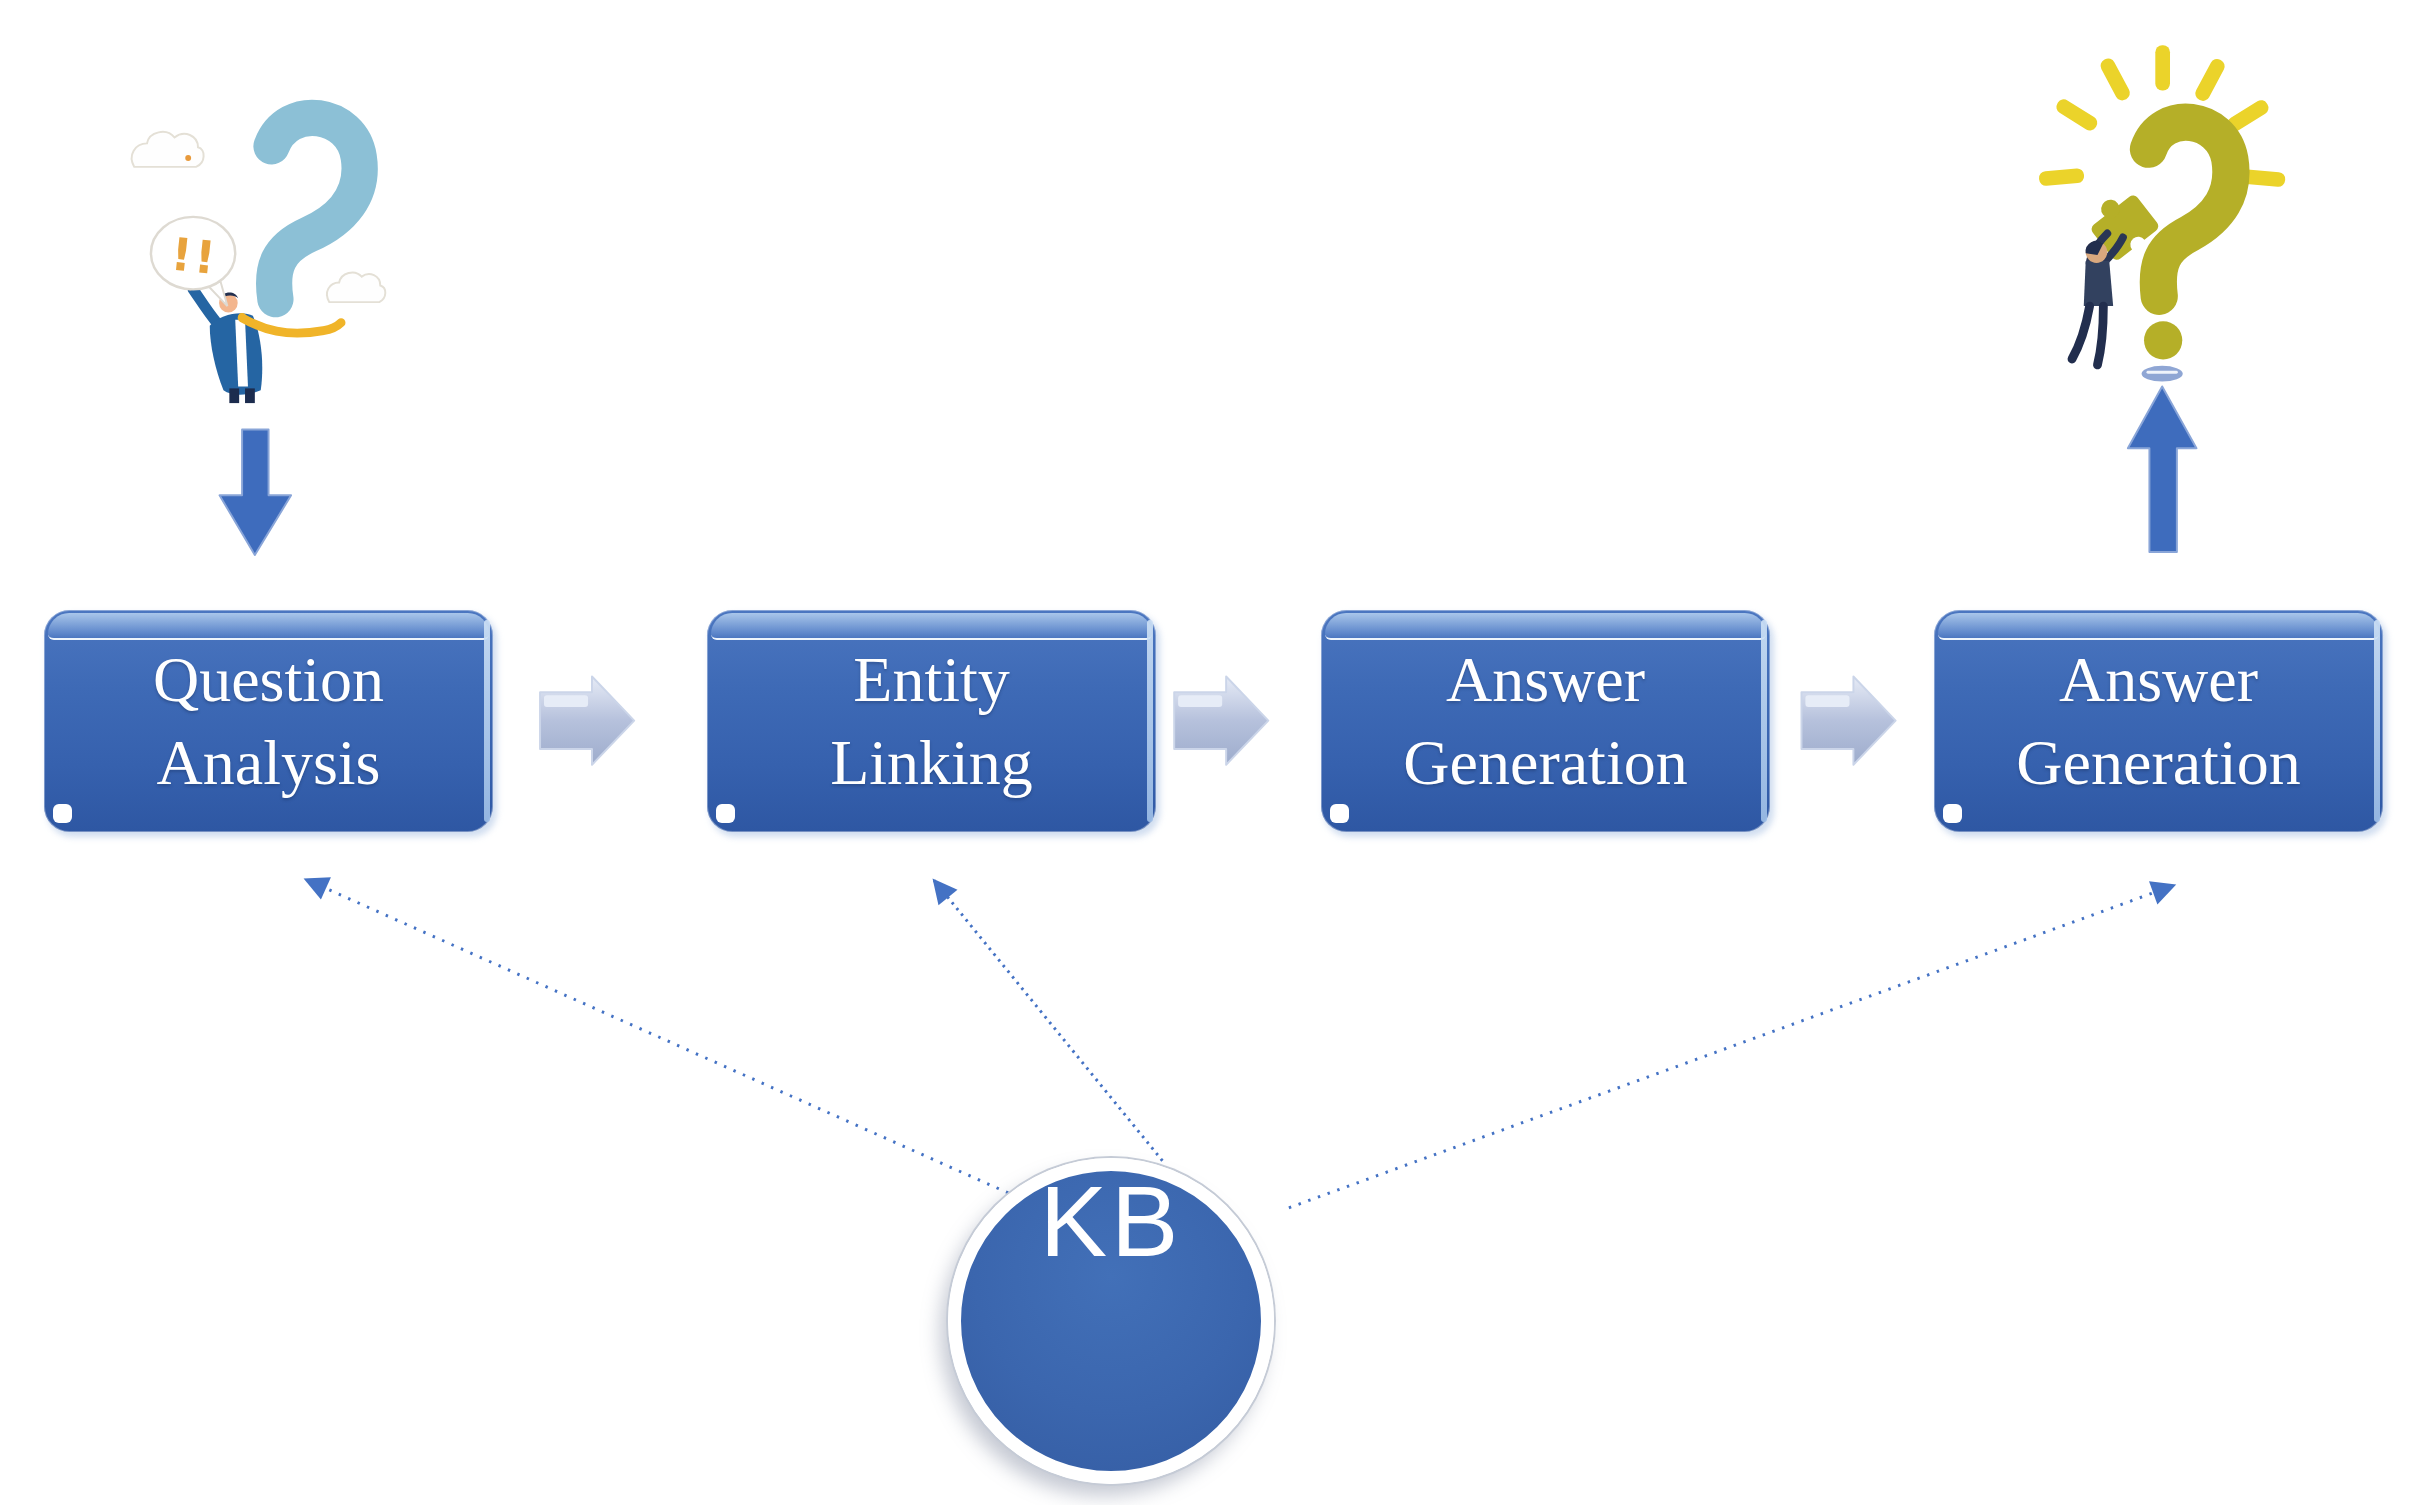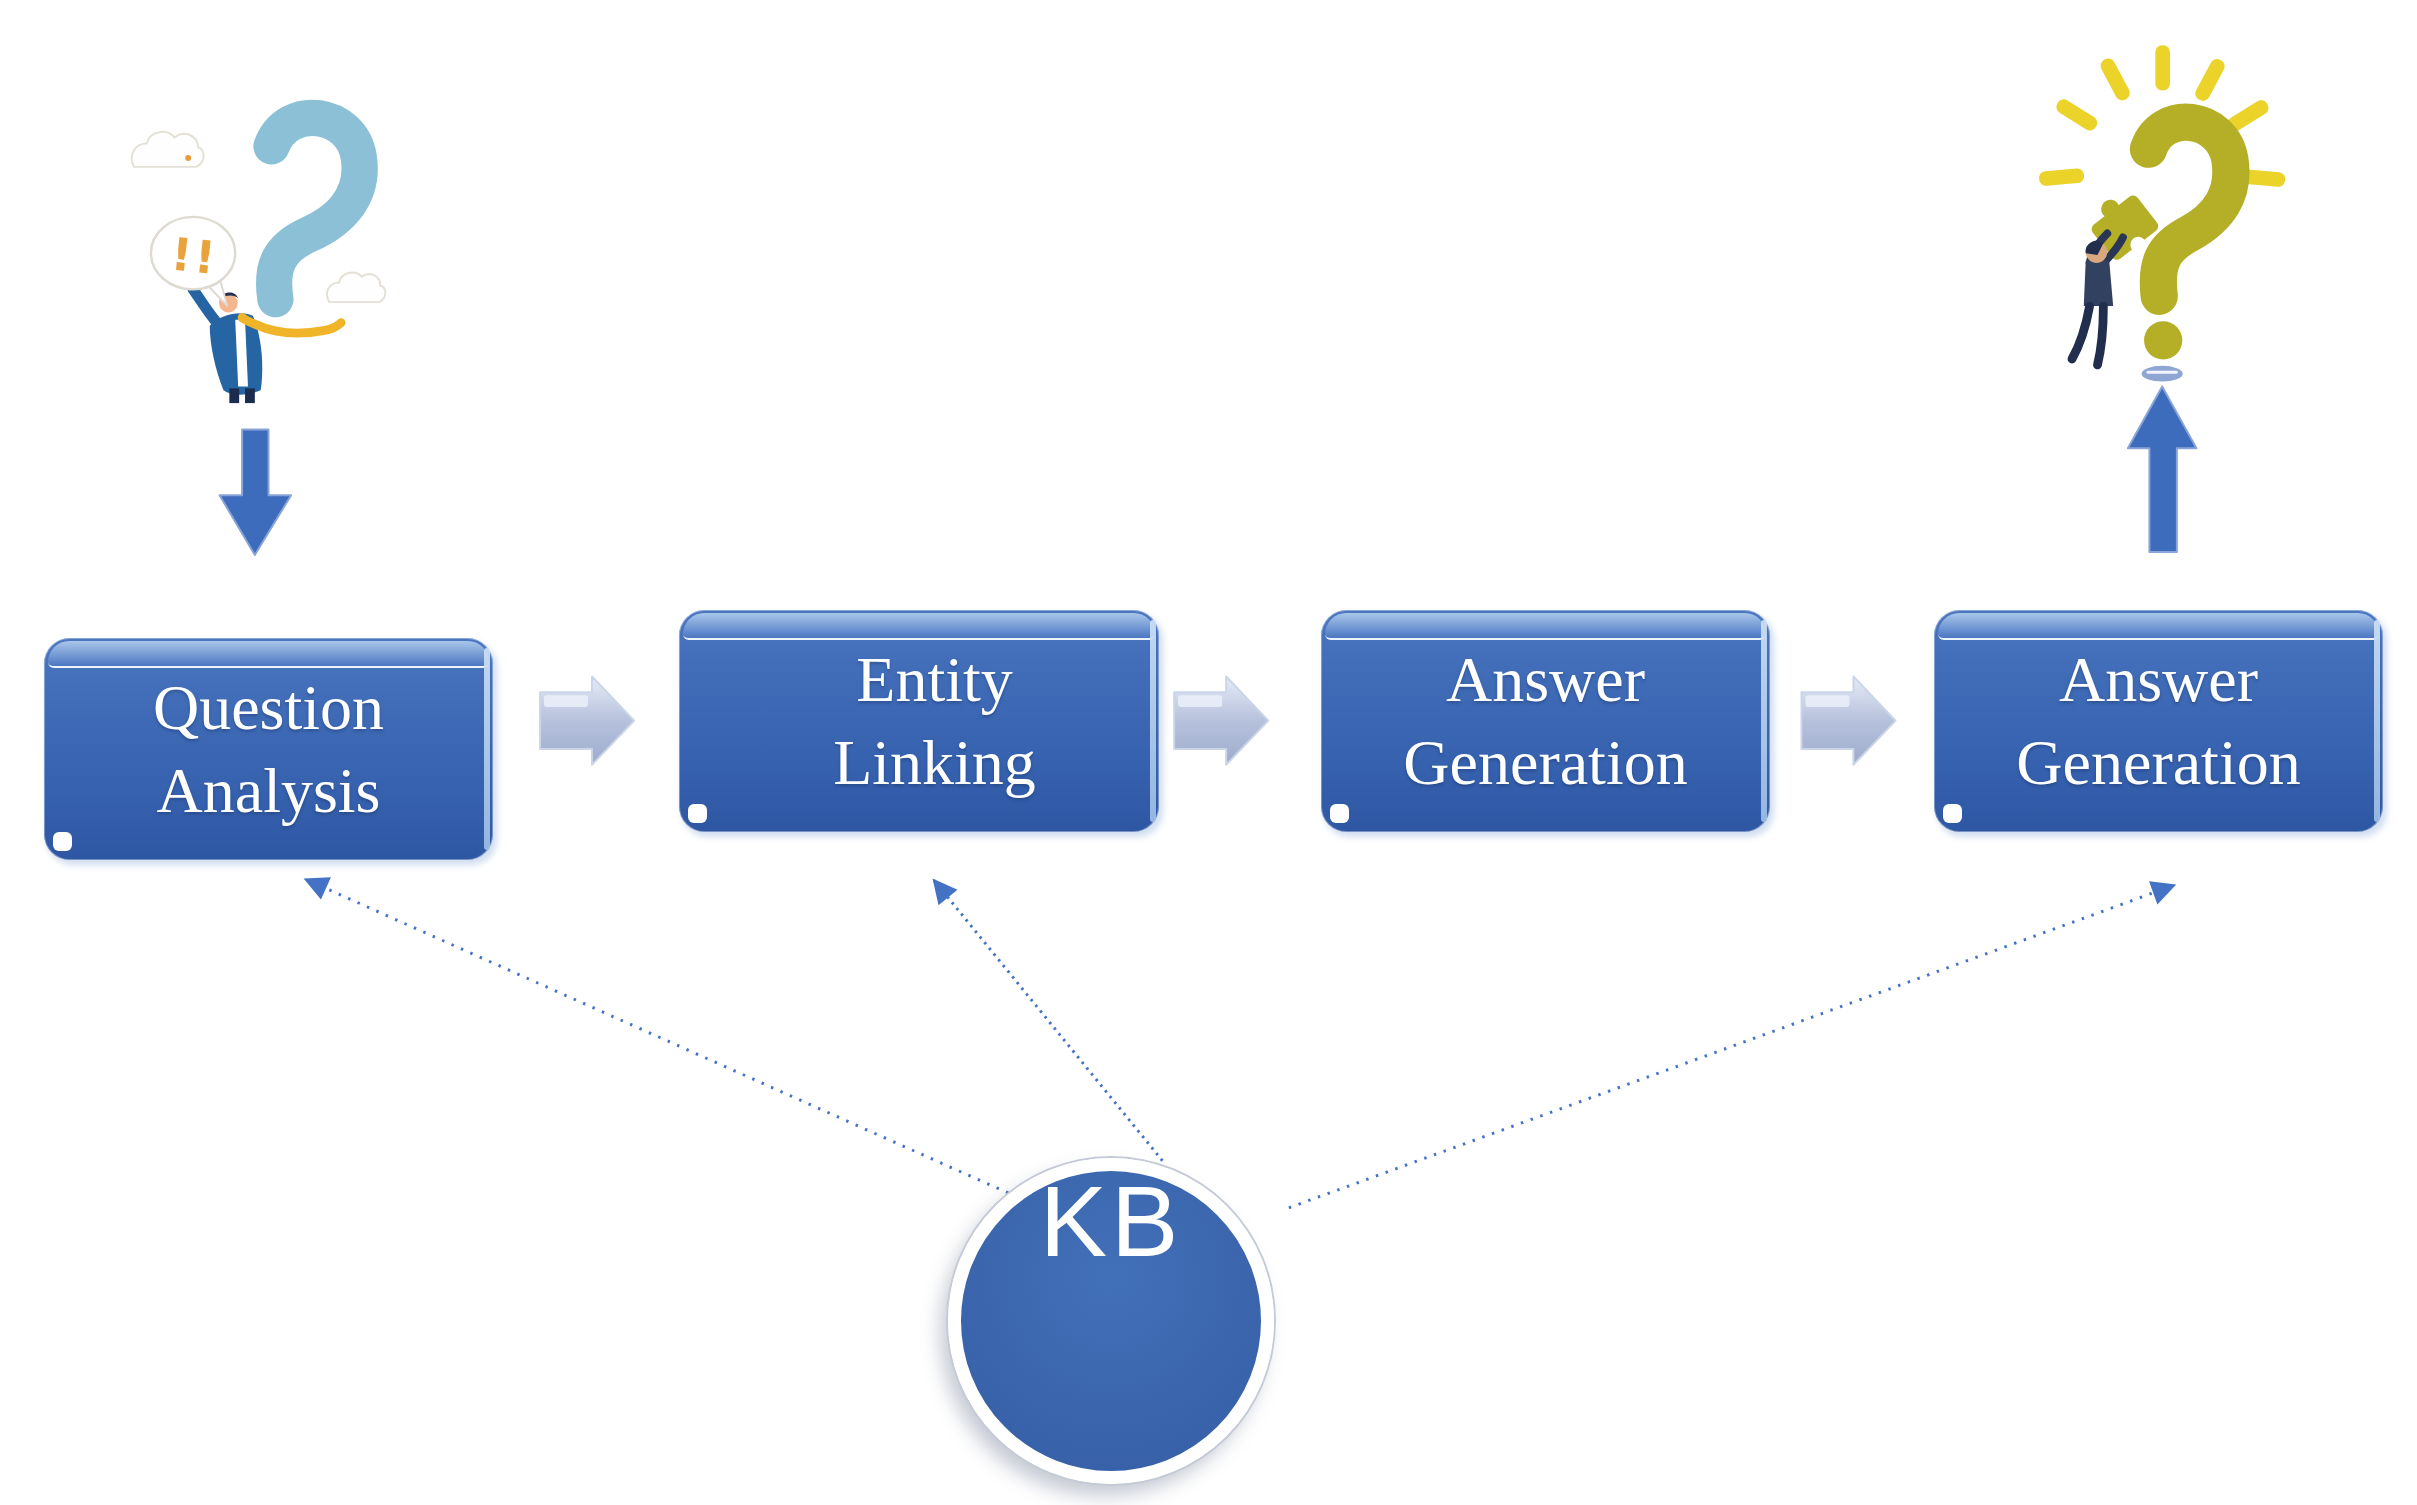--- a/index.html
+++ b/index.html
@@ -29,21 +29,21 @@
   }
   .box-label{
     position:relative;z-index:2;color:#FFFFFF;text-align:center;
     font-family:"Liberation Serif",serif;font-size:64px;line-height:1.3;
     width:323px;text-shadow:0 2px 2.9px rgba(20,40,80,.35);
   }
   .corner-dot{
     position:absolute;left:8.8px;bottom:8.8px;width:19.6px;height:19.6px;
     background:#FFFFFF;border-radius:5.9px;z-index:3;
   }
-  #box-1{left:44px;margin-top:28px;}  #box-2{left:679px;padding-left:31px;}  #box-3{left:1321px;}  #box-4{left:1934px;}
+  #box-1{left:44px;}  #box-2{left:707px;}  #box-3{left:1321px;}  #box-4{left:1934px;}
 
   
   .kb-circle{
     position:absolute;left:948px;top:1158px;width:300px;height:300px;
     border-radius:50%;border:13.7px solid #FFFFFF;
     background:radial-gradient(circle at 50% 35%, #4270B8 0%, #3B66AE 55%, #345CA2 100%);
     box-shadow:0 0 0 2px #C5CBD6, -7.8px 11.8px 19.6px rgba(110,120,145,.4);
     display:flex;align-items:flex-start;justify-content:center;
   }
   .kb-label{

